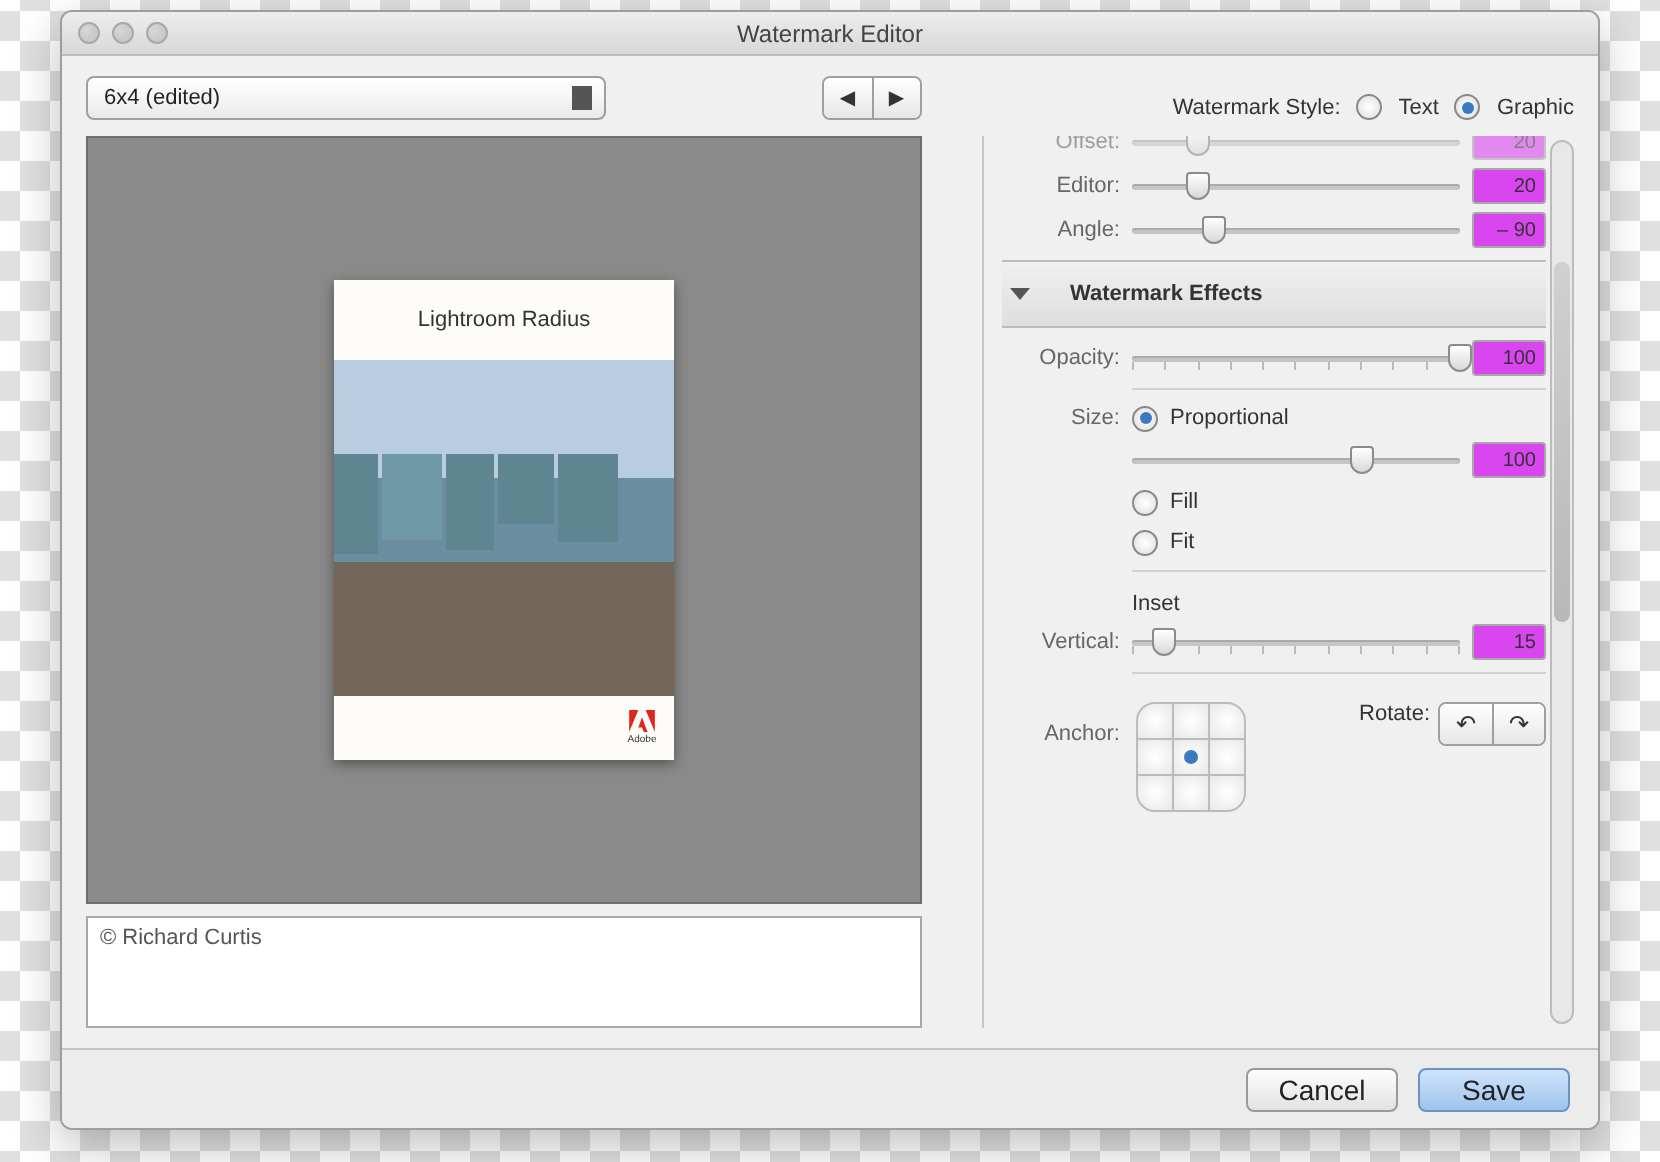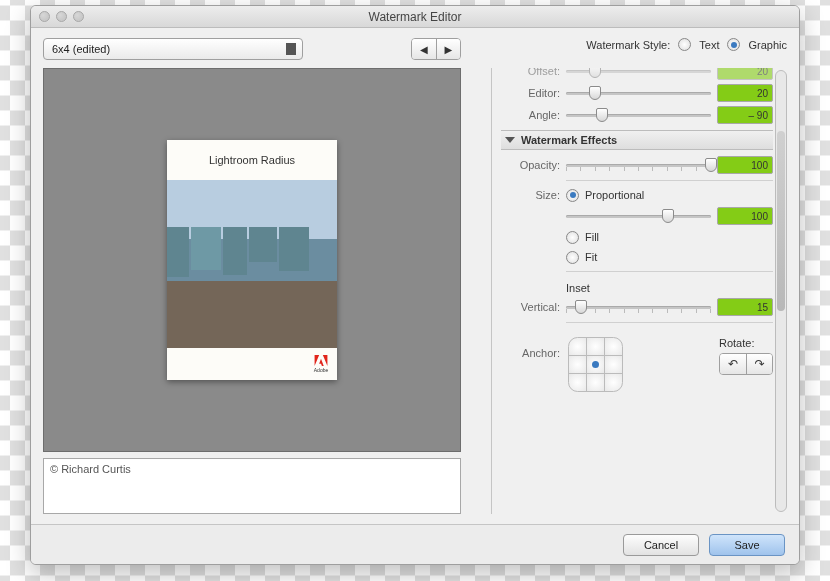--- a/index.html
+++ b/index.html
@@ -3,21 +3,21 @@
 <meta charset="utf-8">
 <style>
   * { box-sizing: border-box; margin: 0; padding: 0; font-family: "Lucida Grande", "Helvetica Neue", Arial, sans-serif; }
   body { background: repeating-conic-gradient(#e0e0e0 0% 25%, #ffffff 0% 50%) 50% / 30px 30px; width: 830px; height: 581px; position: relative; }
   .window { position: absolute; top: 5px; left: 30px; width: 770px; height: 560px; background: #f0f0f0; border: 1px solid #9e9e9e; border-radius: 6px; box-shadow: 0 8px 24px rgba(0,0,0,0.25); overflow: hidden; display: flex; flex-direction: column; }
   .titlebar { height: 22px; background: linear-gradient(#ededed,#d8d8d8); border-bottom: 1px solid #bcbcbc; display: flex; align-items: center; padding: 0 8px; position: relative; }
   .traffic { display: flex; gap: 6px; }
   .tl { width: 11px; height: 11px; border-radius: 50%; background: radial-gradient(circle at 35% 35%, #fff4, transparent 60%), #c9c9c9; border: 1px solid #a8a8a8; }
   .title { position: absolute; left: 0; right: 0; text-align: center; font-size: 12px; color: #444; }
   .content { flex: 1; display: flex; flex-direction: column; padding: 10px 12px; gap: 8px; }
-  .toprow { display: flex; align-items: flex-start; gap: 8px; }
+  .toprow { display: flex; align-items: flex-end; gap: 8px; }
   .preset-select { width: 260px; height: 22px; background: linear-gradient(#fff,#eaeaea); border: 1px solid #9f9f9f; border-radius: 4px; font-size: 11px; padding: 0 22px 0 8px; display: flex; align-items: center; position: relative; color: #222; }
   .preset-select::after { content: ""; position: absolute; right: 6px; top: 4px; width: 10px; height: 12px; background: linear-gradient(#555,#555); -webkit-mask: none; }
   .preset-arrows { position: absolute; right: 6px; top: 3px; font-size: 8px; line-height: 7px; color: #555; display: flex; flex-direction: column; align-items: center; }
   .nav-group { width: 50px; height: 22px; display: flex; border: 1px solid #9f9f9f; border-radius: 4px; overflow: hidden; margin-left: 100px;}
   .nav-btn { flex: 1; background: linear-gradient(#fff,#e6e6e6); display: flex; align-items: center; justify-content: center; font-size: 10px; color: #333; }
   .nav-btn + .nav-btn { border-left: 1px solid #9f9f9f; }
   .style-row { display: flex; align-items: center; gap: 8px; font-size: 11px; color: #333; margin-left: auto;}
   .radio { width: 13px; height: 13px; border-radius: 50%; border: 1px solid #888; background: radial-gradient(#fff,#ddd); display: inline-flex; align-items: center; justify-content: center; }
   .radio.checked::after { content: ""; width: 6px; height: 6px; border-radius: 50%; background: #3b7ac0; }
   .main { flex: 1; display: flex; gap: 14px; min-height: 0; }
@@ -38,38 +38,38 @@
   .panel { flex:1; border-left: 1px solid #c5c5c5; padding-left:10px; display:flex; flex-direction:column; font-size:11px; color:#333; overflow:hidden; }
   .scrollbar { width: 12px; background: #e8e8e8; border: 1px solid #bcbcbc; border-radius: 6px; position: relative; margin-top:2px; margin-bottom:2px; }
   .scrollbar .thumb { position: absolute; left: 1px; right: 1px; top: 60px; height: 180px; background: linear-gradient(#d0d0d0,#b8b8b8); border-radius: 5px; }
   .row { display:flex; align-items:center; height: 22px; gap:6px; }
   .lbl { width: 58px; text-align: right; color: #666; font-size: 11px; }
   .slider-wrap { flex:1; position:relative; height:14px; }
   .track { position:absolute; top:6px; left:0; right:0; height:3px; background:#c5c5c5; border-radius:2px; box-shadow: inset 0 1px 0 #aaa; }
   .ticks { position:absolute; top:9px; left:0; right:0; height:4px; display:flex; justify-content:space-between; }
   .ticks span{ width:1px; background:#bbb; }
   .knob { position:absolute; top:0; width:12px; height:14px; background: linear-gradient(#fff,#d8d8d8); border:1px solid #8b8b8b; border-radius: 2px 2px 6px 6px; transform:translateX(-50%); }
-  .valbox { width: 56px; height: 18px; background:#84cc16; border:1px solid #a8a8a8; font-size:10px; display:flex; align-items:center; justify-content:flex-end; padding: 0 4px; color:#333; border-radius:2px; }
-  .section-head { height: 20px; background: linear-gradient(#f0f0f0,#dedede); border:1px solid #bcbcbc; border-left:none; border-right:none; display:flex; align-items:center; gap:6px; padding: 0 4px; font-weight:bold; font-size:11px; margin: 4px -1px; }
+  .valbox { width: 37px; height: 18px; background:#d946ef; border:1px solid #a8a8a8; font-size:10px; display:flex; align-items:center; justify-content:flex-end; padding: 0 4px; color:#333; border-radius:2px; }
+  .section-head { height: 34px; background: linear-gradient(#f0f0f0,#dedede); border:1px solid #bcbcbc; border-left:none; border-right:none; display:flex; align-items:center; gap:20px; padding: 0 4px; font-weight:bold; font-size:11px; margin: 4px -1px; }
   .tri { width:0;height:0; border-left:5px solid transparent; border-right:5px solid transparent; border-top:6px solid #555; }
   .radio-row { display:flex; align-items:center; gap:6px; height:20px; padding-left: 64px; }
   .inset-title { padding-left: 64px; color:#333; margin-top:6px; margin-bottom:2px; }
   .bottom-ctrls { display:flex; align-items:flex-start; gap: 8px; margin-top: 10px; }
   .anchor-lbl { width:58px; text-align:right; color:#666; padding-top:10px; }
   .anchor-grid { width: 54px; height: 54px; display:grid; grid-template-columns: repeat(3,1fr); grid-template-rows: repeat(3,1fr); }
   .anchor-cell { border:1px solid #bbb; background: radial-gradient(#fff,#e8e8e8); margin:-0.5px; display:flex; align-items:center; justify-content:center; }
   .anchor-cell:nth-child(1){border-top-left-radius:50%} .anchor-cell:nth-child(3){border-top-right-radius:50%}
   .anchor-cell:nth-child(7){border-bottom-left-radius:50%} .anchor-cell:nth-child(9){border-bottom-right-radius:50%}
   .anchor-cell.sel::after{ content:""; width:7px; height:7px; border-radius:50%; background:#3b7ac0; }
-  .rotate-col { margin-left:auto; display:flex; flex-direction:column; align-items:flex-start; gap:4px; }
+  .rotate-col { margin-left:auto; display:flex; flex-direction:row; align-items:flex-start; gap:4px; }
   .rotate-btns { display:flex; border:1px solid #9f9f9f; border-radius:4px; overflow:hidden; height:22px; }
   .rotate-btn { width:26px; background:linear-gradient(#fff,#e6e6e6); display:flex; align-items:center; justify-content:center; font-size:12px; }
   .rotate-btn + .rotate-btn { border-left:1px solid #9f9f9f; }
   .footer { height: 40px; border-top: 1px solid #c5c5c5; display:flex; align-items:center; justify-content:flex-end; gap:10px; padding: 0 14px; background:#ececec; }
-  .btn { min-width: 76px; height: 22px; border:1px solid #9a9a9a; border-radius:4px; background:linear-gradient(#fdfdfd,#e2e2e2); font-size:11px; display:flex; align-items:center; justify-content:center; color:#222; }
+  .btn { min-width: 76px; height: 22px; border:1px solid #9a9a9a; border-radius:4px; background:linear-gradient(#fdfdfd,#e2e2e2); font-size:14px; display:flex; align-items:center; justify-content:center; color:#222; }
   .btn.primary { background: linear-gradient(#cfe4fb,#9fc3ec); border-color:#6a94c4; }
   .sep { height:1px; background:#d0d0d0; margin: 4px 0 4px 64px; }
 </style>
 </head>
 <body>
 
 <div class="window">
   <div class="titlebar">
     <div class="traffic">
       <div class="tl"></div>

